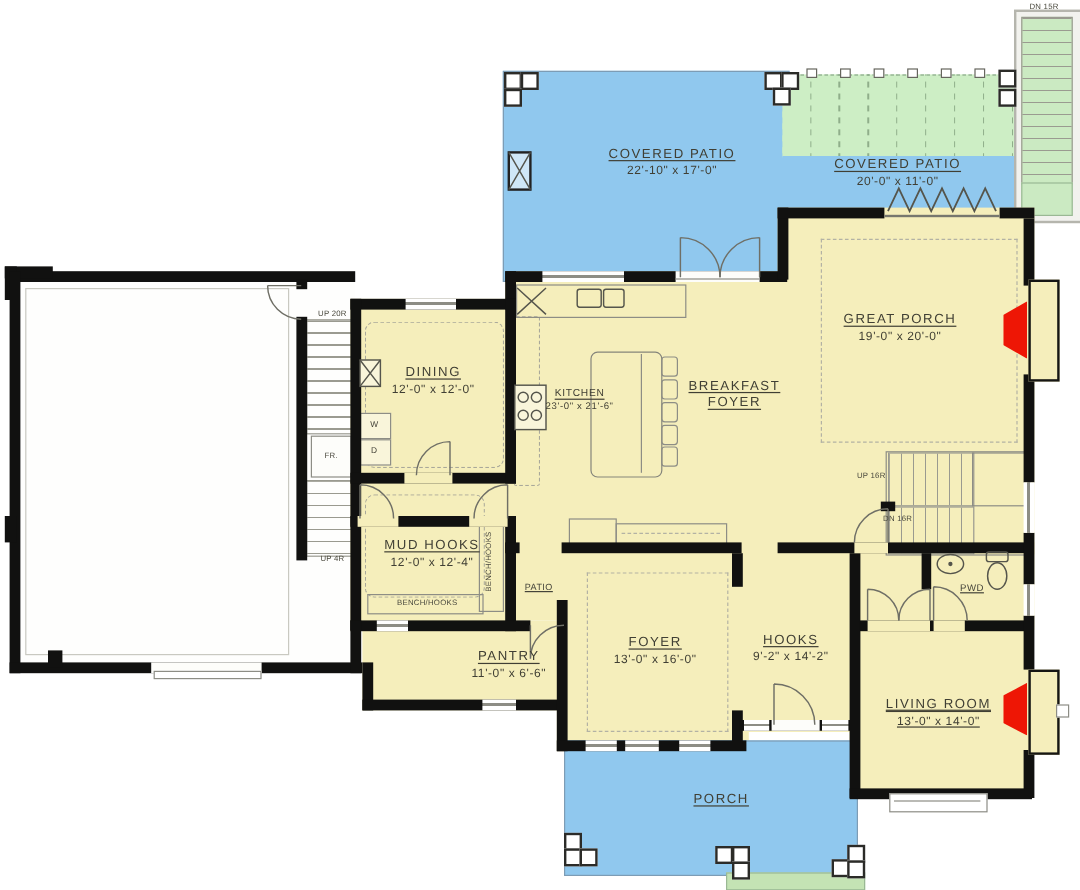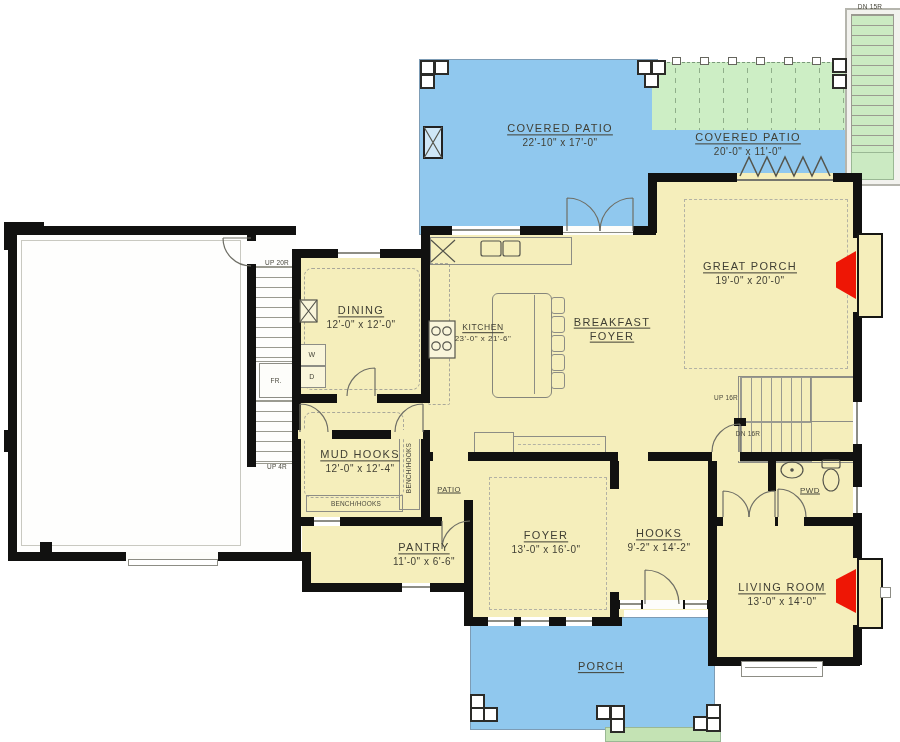--- a/index.html
+++ b/index.html
@@ -229,21 +229,21 @@
     <div class="rdims">11'-0" x 6'-6"</div>
   </div>
   <div class="lbl" style="left:546px;top:543px;">
     <div class="rname">FOYER</div>
     <div class="rdims">13'-0" x 16'-0"</div>
   </div>
   <div class="lbl" style="left:659px;top:541px;">
     <div class="rname">HOOKS</div>
     <div class="rdims">9'-2" x 14'-2"</div>
   </div>
-  <div class="lbl" style="left:782px;top:595px;">
+  <div class="lbl" style="left:782px;top:595px;text-decoration:underline;">
     <div class="rname">LIVING ROOM</div>
     <div class="rdims">13'-0" x 14'-0"</div>
   </div>
   <div class="lbl" style="left:560px;top:136px;">
     <div class="rname">COVERED PATIO</div>
     <div class="rdims">22'-10" x 17'-0"</div>
   </div>
   <div class="lbl" style="left:748px;top:145px;">
     <div class="rname">COVERED PATIO</div>
     <div class="rdims">20'-0" x 11'-0"</div>

